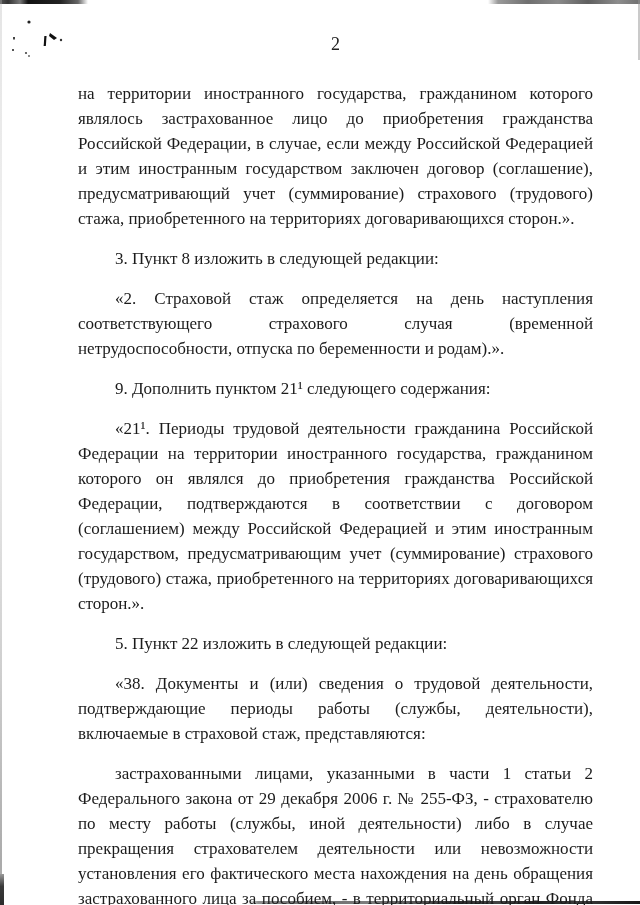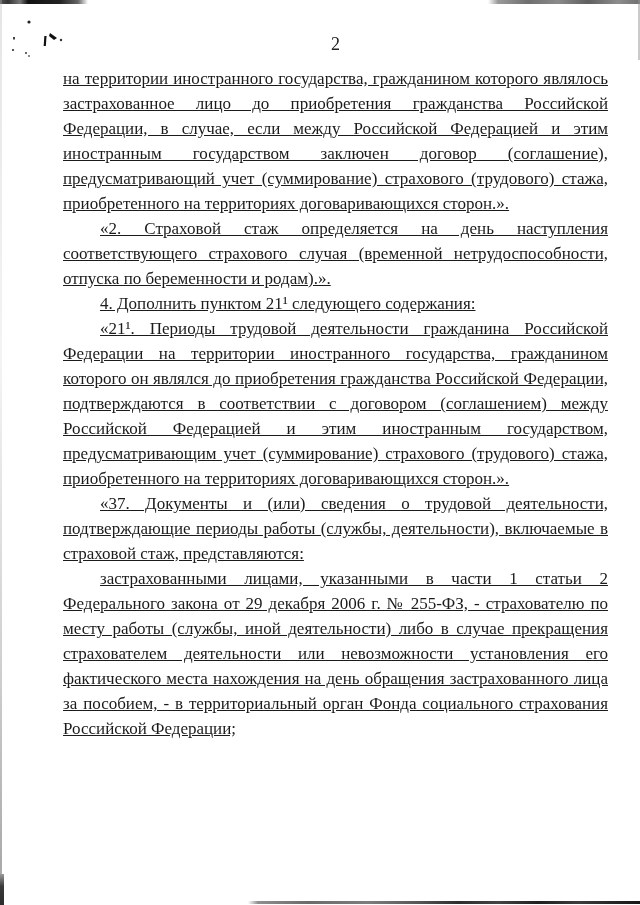--- a/index.html
+++ b/index.html
@@ -70,21 +70,21 @@
     color: #222;
   }
   .doc-body {
     position: absolute;
     top: 66px; left: 63px;
     width: 545px;
     font-size: 17px;
     line-height: 25px;
     text-align: justify;
   }
-  .para { text-indent: 37px; margin: 0; text-decoration: underline; }
+  .para { text-indent: 37px; margin: 15px; }
   .para.no-indent { text-indent: 0; }
 </style>
 </head>
 <body>
 
 <div class="page">
 
   <div class="edge-top-left"></div>
   <div class="edge-top-right"></div>
   <div class="edge-left"></div>
@@ -100,20 +100,22 @@
     <circle cx="51" cy="25" r="1.2" fill="#333"></circle>
     <rect x="2" y="34" width="2" height="2" fill="#555"></rect>
     <circle cx="16" cy="38" r="1.1" fill="#444"></circle>
     <circle cx="19" cy="41" r="0.9" fill="#555"></circle>
   </svg>
 
   <div class="page-number">2</div>
 
   <div class="doc-body">
     <p class="para no-indent">на территории иностранного государства, гражданином которого являлось застрахованное лицо до приобретения гражданства Российской Федерации, в случае, если между Российской Федерацией и этим иностранным государством заключен договор (соглашение), предусматривающий учет (суммирование) страхового (трудового) стажа, приобретенного на территориях договаривающихся сторон.».</p>
+    <p class="para">3. Пункт 8 изложить в следующей редакции:</p>
     <p class="para">«2. Страховой стаж определяется на день наступления соответствующего страхового случая (временной нетрудоспособности, отпуска по беременности и родам).».</p>
-    <p class="para">4. Дополнить пунктом 21¹ следующего содержания:</p>
+    <p class="para">9. Дополнить пунктом 21¹ следующего содержания:</p>
     <p class="para">«21¹. Периоды трудовой деятельности гражданина Российской Федерации на территории иностранного государства, гражданином которого он являлся до приобретения гражданства Российской Федерации, подтверждаются в соответствии с договором (соглашением) между Российской Федерацией и этим иностранным государством, предусматривающим учет (суммирование) страхового (трудового) стажа, приобретенного на территориях договаривающихся сторон.».</p>
-    <p class="para">«37. Документы и (или) сведения о трудовой деятельности, подтверждающие периоды работы (службы, деятельности), включаемые в страховой стаж, представляются:</p>
+    <p class="para">5. Пункт 22 изложить в следующей редакции:</p>
+    <p class="para">«38. Документы и (или) сведения о трудовой деятельности, подтверждающие периоды работы (службы, деятельности), включаемые в страховой стаж, представляются:</p>
     <p class="para">застрахованными лицами, указанными в части 1 статьи 2 Федерального закона от 29 декабря 2006 г. № 255-ФЗ, - страхователю по месту работы (службы, иной деятельности) либо в случае прекращения страхователем деятельности или невозможности установления его фактического места нахождения на день обращения застрахованного лица за пособием, - в территориальный орган Фонда социального страхования Российской Федерации;</p>
   </div>
 
 </div>
 
 </body></html>

